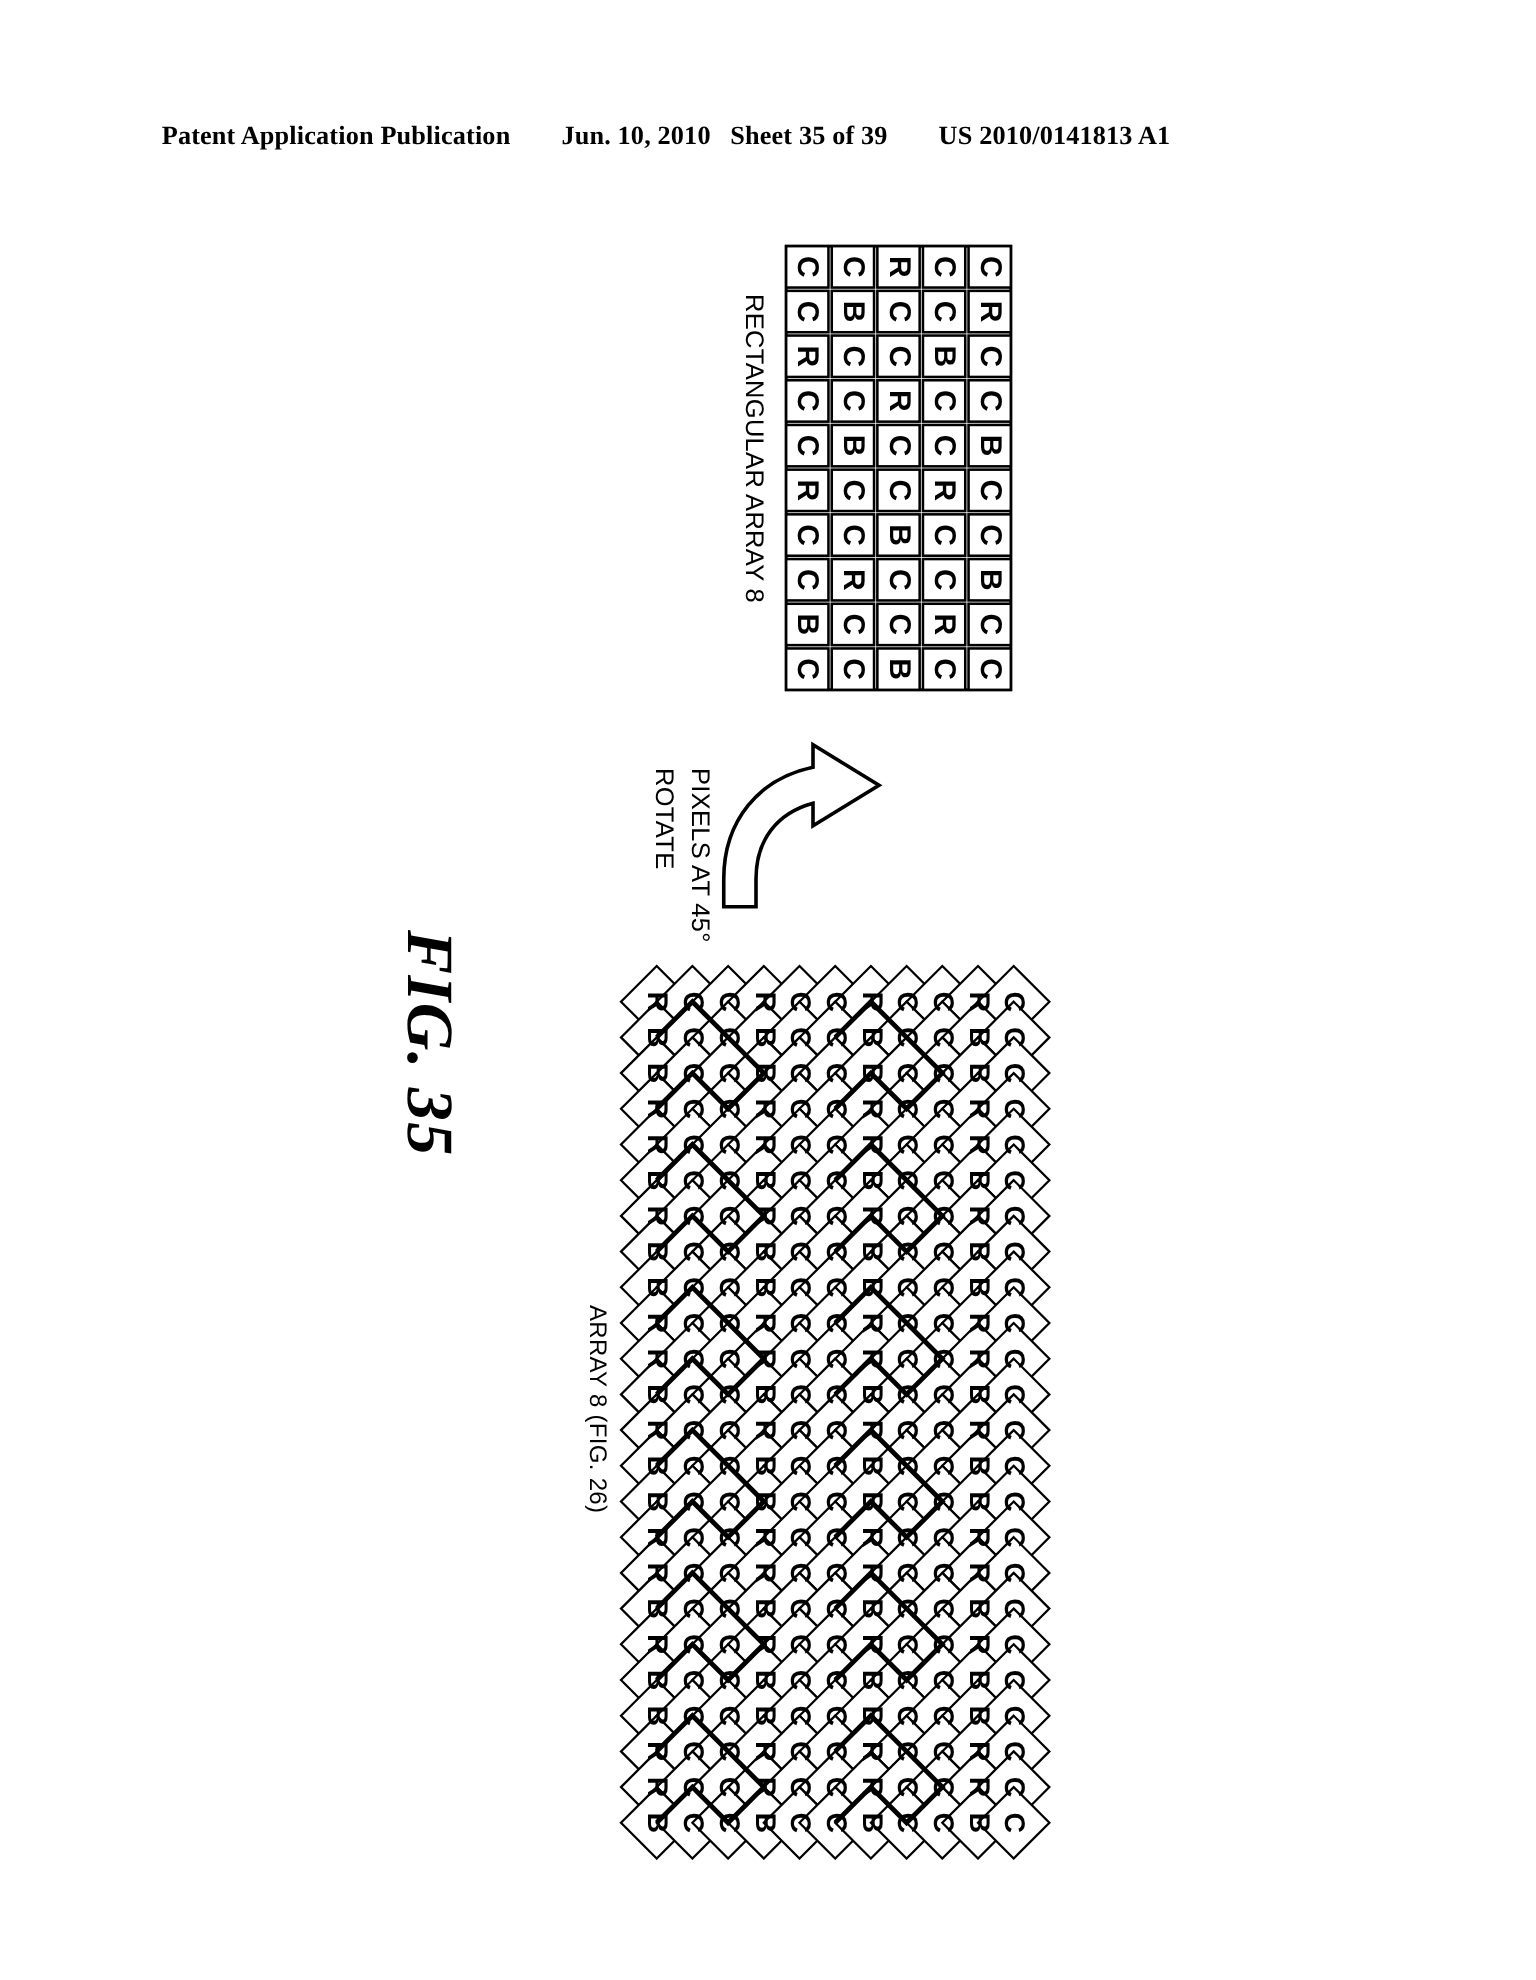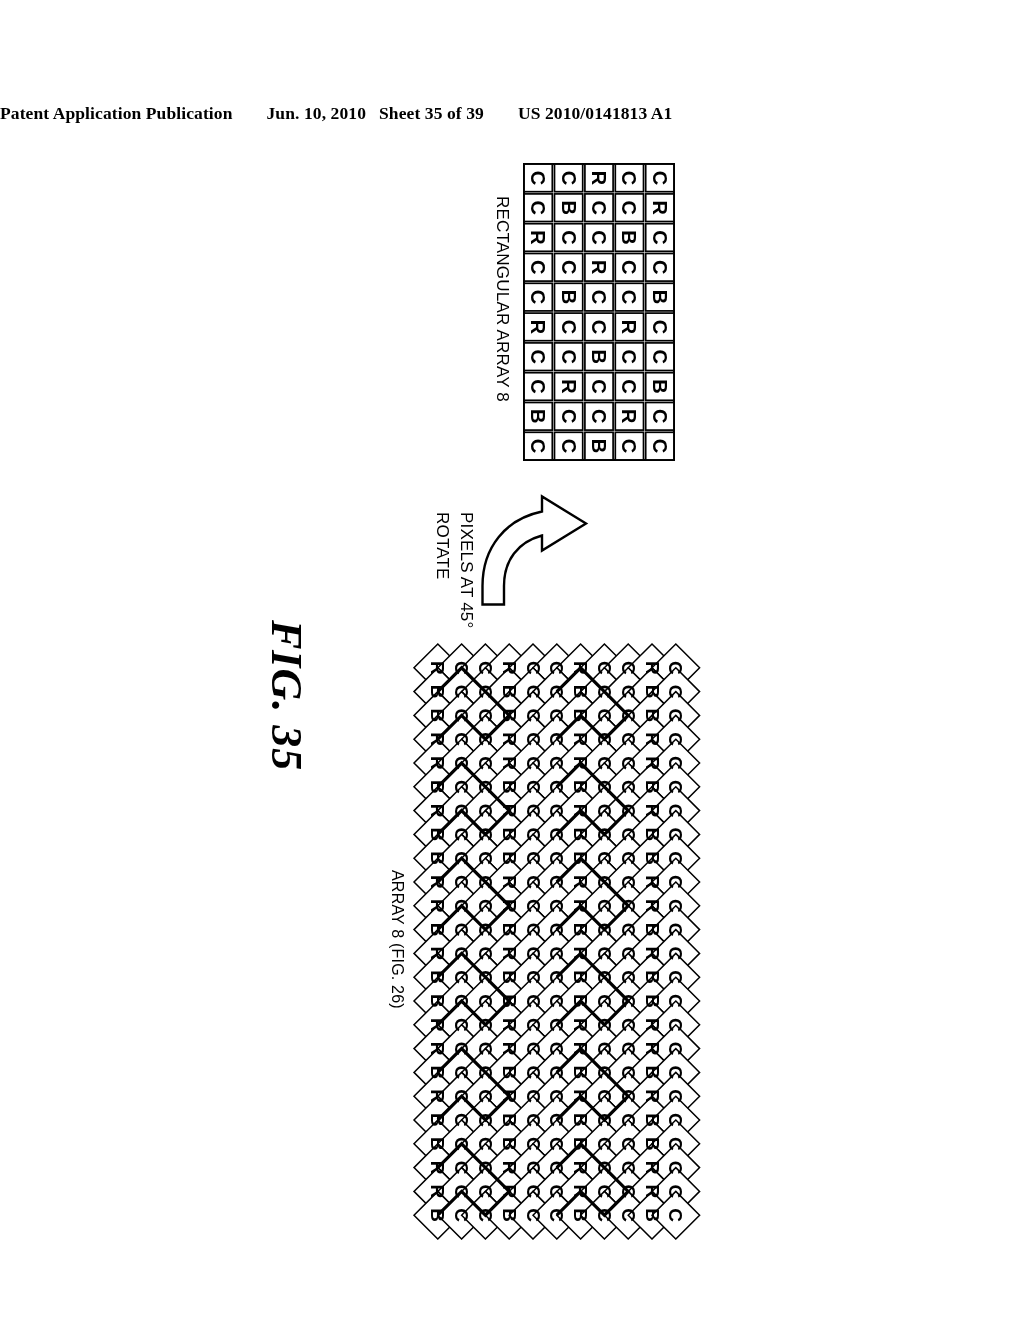--- a/index.html
+++ b/index.html
@@ -11,23 +11,24 @@
     width: 1024px;
     height: 1320px;
     position: relative;
     font-family: "Liberation Serif", "DejaVu Serif", serif;
     overflow: hidden;
   }
 
   
   #page-header {
     position: absolute;
-    top: 103px;
+    top: 80px;
     left: 0;
     width: 888px;
+    text-align: center;
     font-family: "Liberation Serif", "DejaVu Serif", serif;
     font-weight: bold;
     font-size: 17.5px;
     letter-spacing: 0.1px;
     white-space: nowrap;
     color: #000;
   }
   #page-header .seg { display: inline-block; }
   #page-header .gap-a { display: inline-block; width: 34px; }
   #page-header .gap-b { display: inline-block; width: 13px; }

